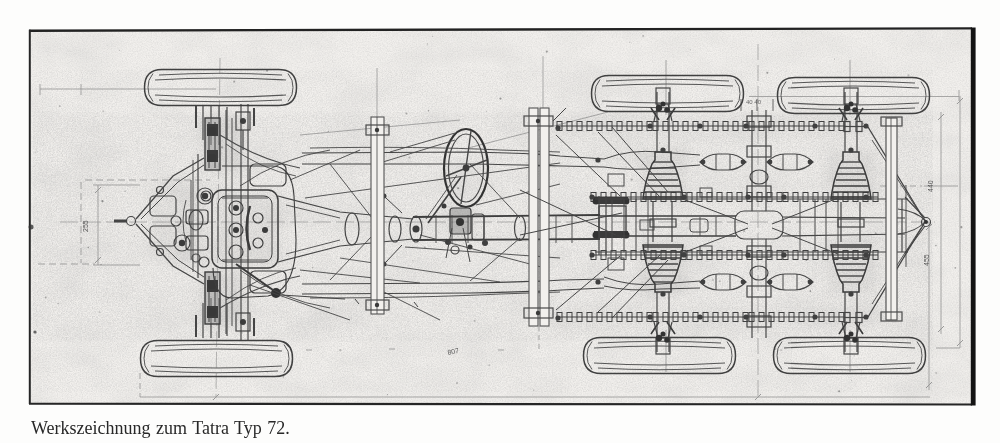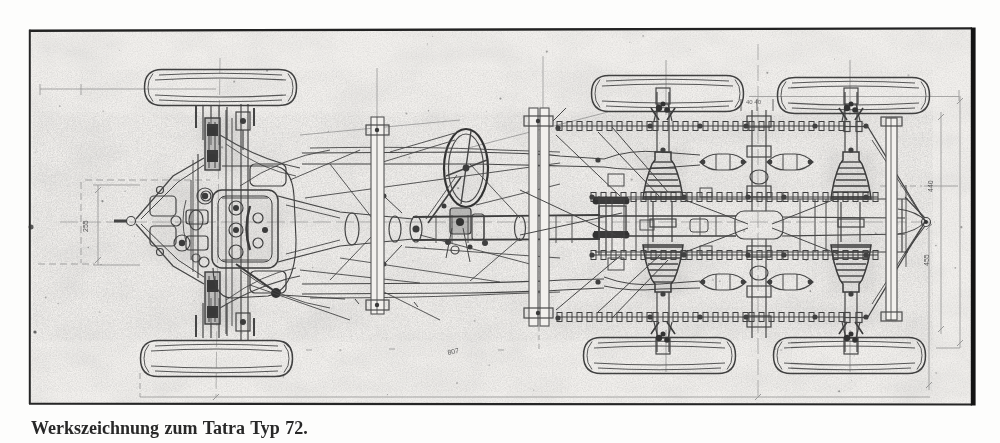--- a/index.html
+++ b/index.html
@@ -1,17 +1,17 @@
 <!DOCTYPE html>
 <html><head>
 <meta charset="utf-8">
 <style>
   html,body{margin:0;padding:0;}
   body{width:1000px;height:443px;background:#fdfdfc;font-family:"Liberation Serif", serif;overflow:hidden;position:relative;}
-  #caption{position:absolute;left:31px;top:419px;font-size:18px;line-height:18px;font-weight:bold;color:#282828;word-spacing:1px;}
+  #caption{position:absolute;left:31px;top:419px;font-size:18px;line-height:18px;font-weight:normal;color:#282828;word-spacing:1px;}
 </style>
 </head>
 <body>
 <svg id="art" width="1000" height="443" viewBox="0 0 1000 443" xmlns="http://www.w3.org/2000/svg">
   <defs>
     <filter id="noise" x="0" y="0" width="100%" height="100%">
       <feTurbulence type="fractalNoise" baseFrequency="0.8" numOctaves="2" seed="7" result="n"></feTurbulence>
       <feColorMatrix in="n" type="matrix" values="0 0 0 0 0.45  0 0 0 0 0.45  0 0 0 0 0.45  0.65 0.65 0.65 0 -0.80"></feColorMatrix>
     </filter>
     <filter id="blotch" x="0" y="0" width="100%" height="100%">

